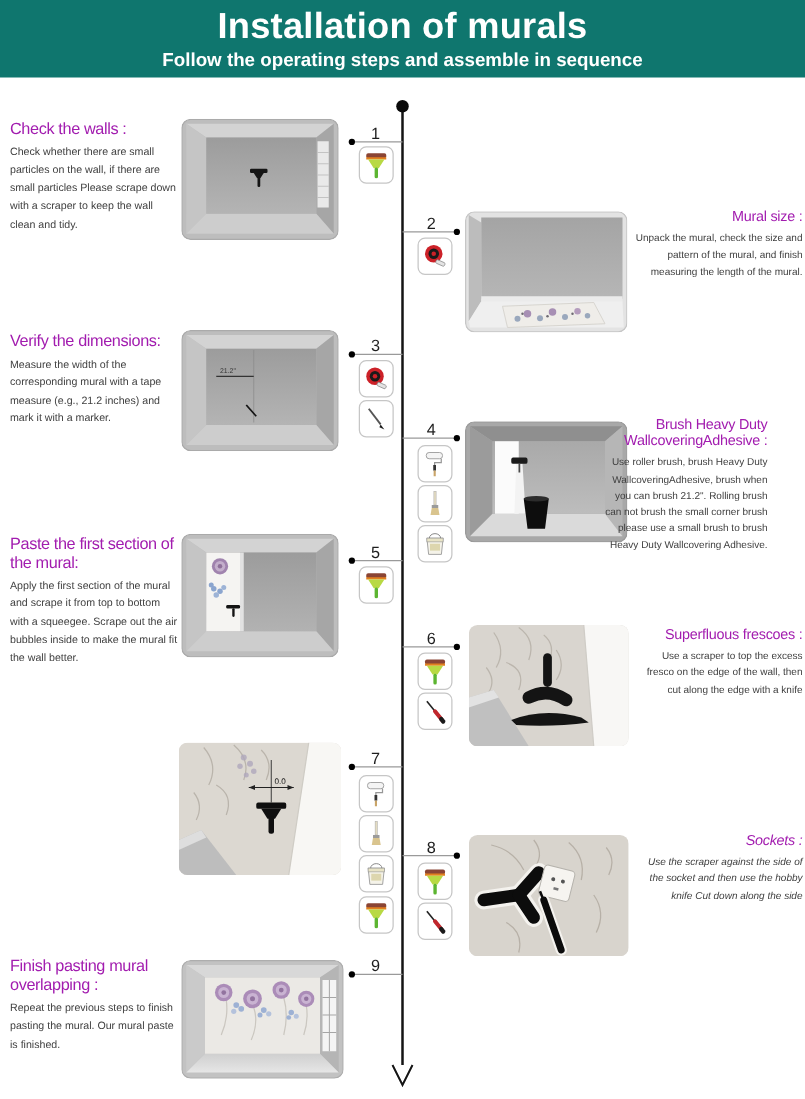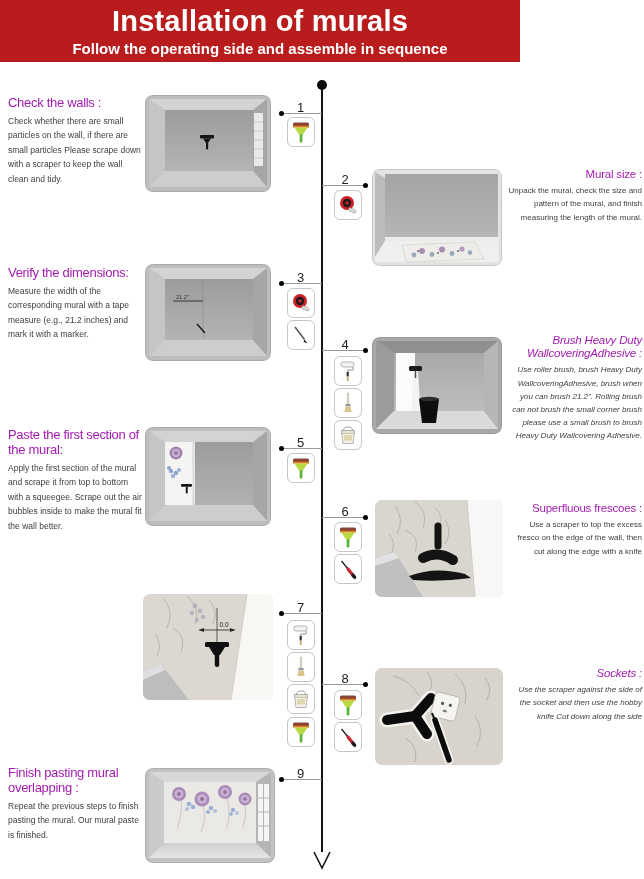--- a/index.html
+++ b/index.html
@@ -1,19 +1,19 @@
 <!DOCTYPE html>
 <html><head>
 <meta charset="utf-8">
 <style>
   html,body{margin:0;padding:0;background:#fff;}
   .page{position:relative;width:644px;height:879px;background:#fff;overflow:hidden;
         font-family:"Liberation Sans", sans-serif;}
   
-  .header{position:absolute;left:0;top:0;width:520px;height:62px;background:#b91c1c;color:#fff;text-align:center;}
+  .header{position:absolute;left:0;top:0;width:644px;height:62px;background:#0f766e;color:#fff;text-align:center;}
   .title{padding-top:5px;font-size:29px;font-weight:600;letter-spacing:0.2px;}
   .subtitle{font-size:15px;font-weight:700;margin-top:2px;}
   
   .canvas{position:absolute;left:0;top:62px;width:644px;height:817px;}
   .timeline{position:absolute;left:321px;top:22px;width:2px;height:768px;background:#141414;}
   .tl-dot{position:absolute;left:317px;top:18px;width:10px;height:10px;border-radius:50%;background:#0a0a0a;}
   .tl-arrow{position:absolute;left:311px;top:788px;}
   
   .txt{position:absolute;}
   .txt h3{margin:0 0 3px;font-size:13px;font-weight:400;color:#a21caf;line-height:1.15;letter-spacing:-0.3px;}
@@ -35,21 +35,21 @@
   .illus{position:absolute;border-radius:7px;overflow:hidden;}
   .illus svg{display:block;}
 </style>
 </head>
 <body>
 
 <div class="page">
 
   <div class="header">
     <div class="title">Installation of murals</div>
-    <div class="subtitle">Follow the operating side and assemble in sequence</div>
+    <div class="subtitle">Follow the operating steps and assemble in sequence</div>
   </div>
 
   <div class="canvas">
     <div class="timeline"></div>
     <div class="tl-dot"></div>
     <svg class="tl-arrow" width="22" height="20" viewBox="0 0 22 20">
       <path d="M3 2 L11 18 L19 2" fill="none" stroke="#141414" stroke-width="1.6"></path>
     </svg>
 
     <div class="txt left" style="left:8px;top:34px;">
@@ -226,21 +226,21 @@
           <polygon points="41,34 46,34 48.5,74 39.5,74" fill="#f3f3f3"></polygon>
           <rect x="37" y="29" width="13" height="5" rx="1.5" fill="#1b1b1b"></rect>
           <line x1="43.5" y1="34" x2="43.5" y2="41" stroke="#4a4a4a" stroke-width="1.4"></line>
         </g>
         <g>
           <polygon points="47,62 67,62 64,86 50,86" fill="#0d0d0d"></polygon>
           <ellipse cx="57" cy="62" rx="10" ry="2.2" fill="#2c2c2c"></ellipse>
         </g>
       </svg>
     </div>
-    <div class="txt right" style="left:508px;top:272px;font-style:italic;">
+    <div class="txt right" style="left:480px;top:272px;">
       <h3>Brush Heavy Duty WallcoveringAdhesive :</h3>
       <p>Use roller brush, brush Heavy Duty WallcoveringAdhesive, brush when you can brush 21.2". Rolling brush can not brush the small corner brush please use a small brush to brush Heavy Duty Wallcovering Adhesive.</p>
     </div>
 
     <div class="txt left" style="left:8px;top:366px;">
       <h3>Paste the first section of the mural:</h3>
       <p>Apply the first section of the mural and scrape it from top to bottom with a squeegee. Scrape out the air bubbles inside to make the mural fit the wall better.</p>
     </div>
     <div class="illus" style="left:145px;top:365px;">
       <svg width="126" height="99" viewBox="0 0 126 99">

